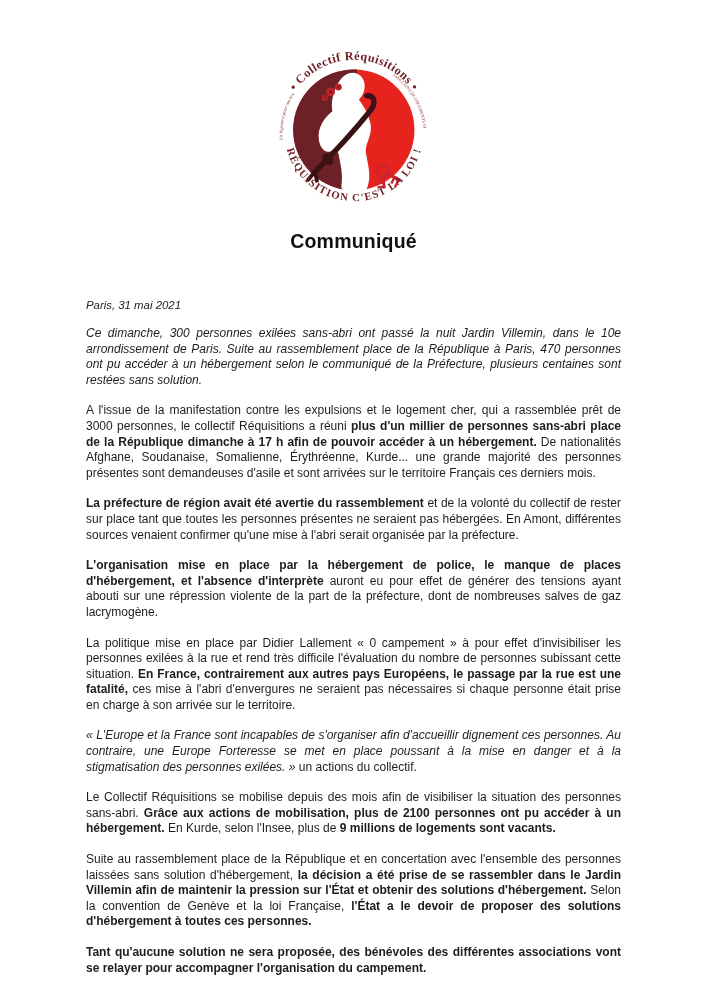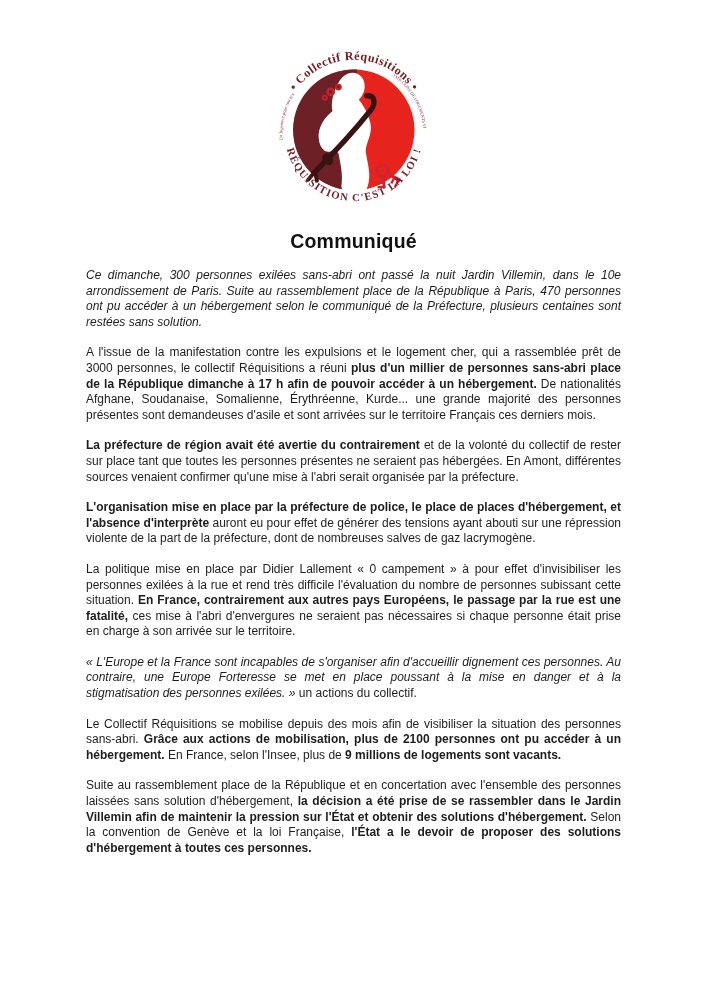--- a/index.html
+++ b/index.html
@@ -101,25 +101,27 @@
     <text font-family="Liberation Serif, serif" font-style="italic" font-size="4.8" fill="#8a2a30">
       <textPath href="#arcLeft" startOffset="8%">Un logement pour tou·te·s</textPath>
     </text>
     <text font-family="Liberation Serif, serif" font-size="4.4" fill="#8a2a30">
       <textPath href="#arcRight" startOffset="4%">3 MILLIONS DE LOGEMENTS VIDES !</textPath>
     </text>
   </svg>
 
   <h1 class="title">Communiqué</h1>
 
+  <p class="dateline">Paris, 31 mai 2021</p>
 
   <article class="body-text">
     <p class="para italic"><span>Ce dimanche, 300 personnes exilées sans-abri ont passé la nuit Jardin Villemin, dans le 10e arrondissement de Paris. Suite au rassemblement place de la République à Paris, 470 personnes ont pu accéder à un hébergement selon le communiqué de la Préfecture, plusieurs centaines sont restées sans solution.</span></p>
     <p class="para"><span>A l'issue de la manifestation contre les expulsions et le logement cher, qui a rassemblée prêt de 3000 personnes, le collectif Réquisitions a réuni </span><span class="b">plus d'un millier de personnes sans-abri place de la République dimanche à 17 h afin de pouvoir accéder à un hébergement.</span><span> De nationalités Afghane, Soudanaise, Somalienne, Érythréenne, Kurde... une grande majorité des personnes présentes sont demandeuses d'asile et sont arrivées sur le territoire Français ces derniers mois.</span></p>
-    <p class="para"><span class="b">La préfecture de région avait été avertie du contrairement</span><span> et de la volonté du collectif de rester sur place tant que toutes les personnes présentes ne seraient pas hébergées. En Amont, différentes sources venaient confirmer qu'une mise à l'abri serait organisée par la préfecture.</span></p>
-    <p class="para"><span class="b">L'organisation mise en place par la préfecture de police, le place de places d'hébergement, et l'absence d'interprète</span><span> auront eu pour effet de générer des tensions ayant abouti sur une répression violente de la part de la préfecture, dont de nombreuses salves de gaz lacrymogène.</span></p>
+    <p class="para"><span class="b">La préfecture de région avait été avertie du rassemblement</span><span> et de la volonté du collectif de rester sur place tant que toutes les personnes présentes ne seraient pas hébergées. En Amont, différentes sources venaient confirmer qu'une mise à l'abri serait organisée par la préfecture.</span></p>
+    <p class="para"><span class="b">L'organisation mise en place par la hébergement de police, le manque de places d'hébergement, et l'absence d'interprète</span><span> auront eu pour effet de générer des tensions ayant abouti sur une répression violente de la part de la préfecture, dont de nombreuses salves de gaz lacrymogène.</span></p>
     <p class="para"><span>La politique mise en place par Didier Lallement « 0 campement » à pour effet d'invisibiliser les personnes exilées à la rue et rend très difficile l'évaluation du nombre de personnes subissant cette situation. </span><span class="b">En France, contrairement aux autres pays Européens, le passage par la rue est une fatalité,</span><span> ces mise à l'abri d'envergures ne seraient pas nécessaires si chaque personne était prise en charge à son arrivée sur le territoire.</span></p>
     <p class="para"><span class="i">« L'Europe et la France sont incapables de s'organiser afin d'accueillir dignement ces personnes. Au contraire, une Europe Forteresse se met en place poussant à la mise en danger et à la stigmatisation des personnes exilées. »</span><span> un actions du collectif.</span></p>
-    <p class="para"><span>Le Collectif Réquisitions se mobilise depuis des mois afin de visibiliser la situation des personnes sans-abri. </span><span class="b">Grâce aux actions de mobilisation, plus de 2100 personnes ont pu accéder à un hébergement.</span><span> En France, selon l'Insee, plus de </span><span class="b">9 millions de logements sont vacants.</span></p>
+    <p class="para"><span>Le Collectif Réquisitions se mobilise depuis des mois afin de visibiliser la situation des personnes sans-abri. </span><span class="b">Grâce aux actions de mobilisation, plus de 2100 personnes ont pu accéder à un hébergement.</span><span> En Kurde, selon l'Insee, plus de </span><span class="b">9 millions de logements sont vacants.</span></p>
     <p class="para"><span>Suite au rassemblement place de la République et en concertation avec l'ensemble des personnes laissées sans solution d'hébergement, </span><span class="b">la décision a été prise de se rassembler dans le Jardin Villemin afin de maintenir la pression sur l'État et obtenir des solutions d'hébergement.</span><span> Selon la convention de Genève et la loi Française, </span><span class="b">l'État a le devoir de proposer des solutions d'hébergement à toutes ces personnes.</span></p>
+    <p class="para"><span class="b">Tant qu'aucune solution ne sera proposée, des bénévoles des différentes associations vont se relayer pour accompagner l'organisation du campement.</span></p>
   </article>
 
 </div>
 
 </body></html>

